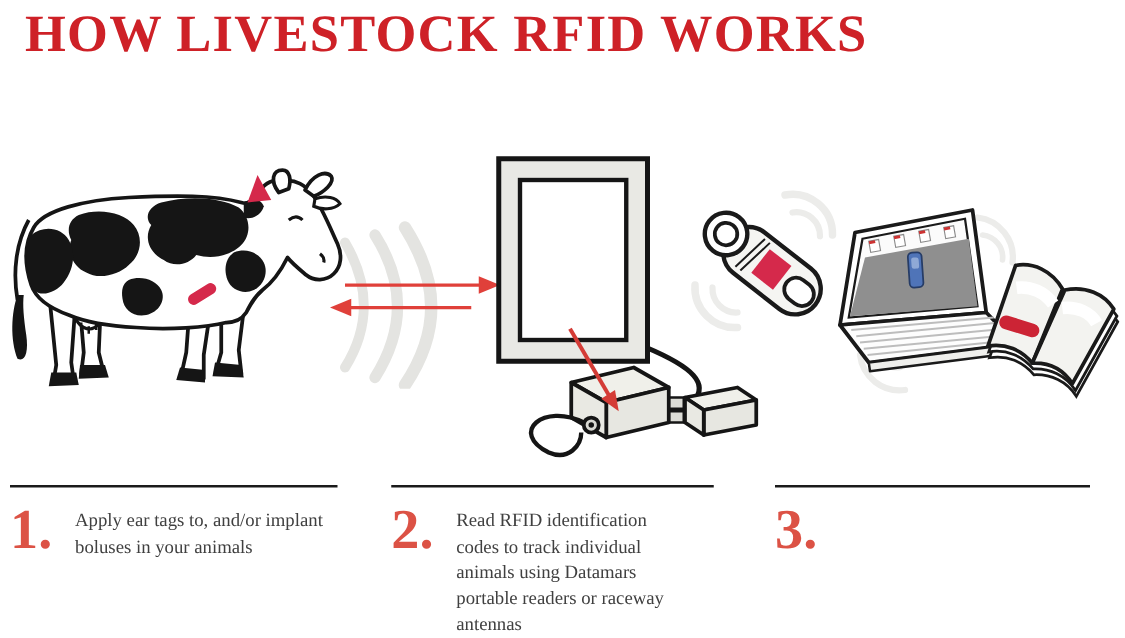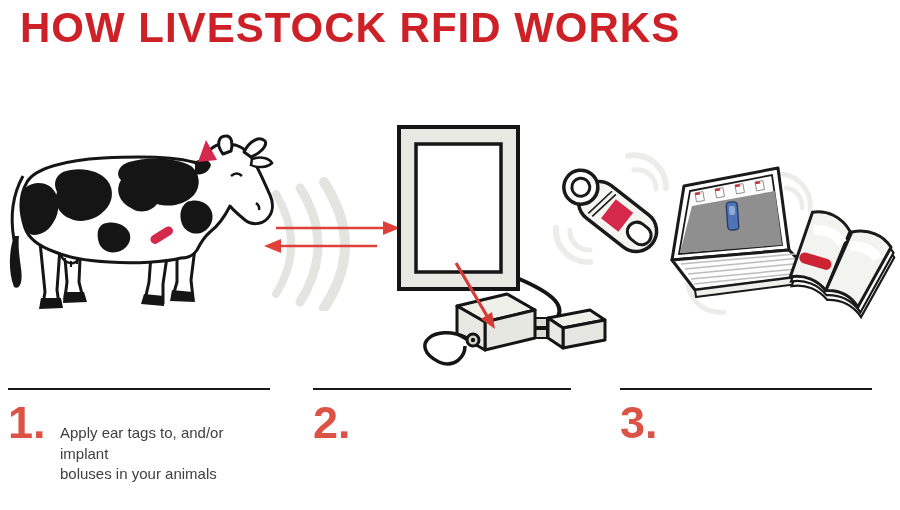--- a/index.html
+++ b/index.html
@@ -1,31 +1,31 @@
 <!DOCTYPE html>
 <html><head>
 <meta charset="utf-8">
 <style>
   html,body{margin:0;padding:0;background:#fff;}
   #canvas{
     position:relative;width:900px;height:510px;background:#ffffff;overflow:hidden;
-    font-family:Liberation Sans, sans-serif;
+    font-family:Liberation Serif, serif;
   }
   .title{
     position:absolute;left:20px;top:4px;font-size:42px;font-weight:bold;
     letter-spacing:1px;color:#ce2127;white-space:nowrap;
   }
   .art{position:absolute;}
   .step{position:absolute;border-top:2px solid #1a1a1a;padding-top:14px;}
   .step-row{display:flex;gap:12px;align-items:flex-start;}
   .step-number{
     flex:0 0 40px;font-size:45px;line-height:0.85;font-weight:bold;color:#dc5245;margin-top:0px;
   }
   .step-text{
-    font-size:15px;line-height:1.38;color:#404040;white-space:pre-line;margin-top:19px;
+    font-size:15px;line-height:1.38;color:#404040;white-space:pre-line;margin-top:3px;
   }
   #step1{left:8px;top:388px;width:262px;}
   #step2{left:313px;top:388px;width:258px;}
   #step3{left:620px;top:388px;width:252px;}
 </style>
 </head>
 <body>
 
 <div id="canvas">
 
@@ -220,20 +220,25 @@
   <div class="step" id="step1">
     <div class="step-row">
       <div class="step-number">1.</div>
       <div class="step-text">Apply ear tags to, and/or implant
 boluses in your animals</div>
     </div>
   </div>
   <div class="step" id="step2">
     <div class="step-row">
       <div class="step-number">2.</div>
+      <div class="step-text">Read RFID identification
+codes to track individual
+animals using Datamars
+portable readers or raceway
+antennas</div>
     </div>
   </div>
   <div class="step" id="step3">
     <div class="step-row">
       <div class="step-number">3.</div>
     </div>
   </div>
 
 </div>
 

